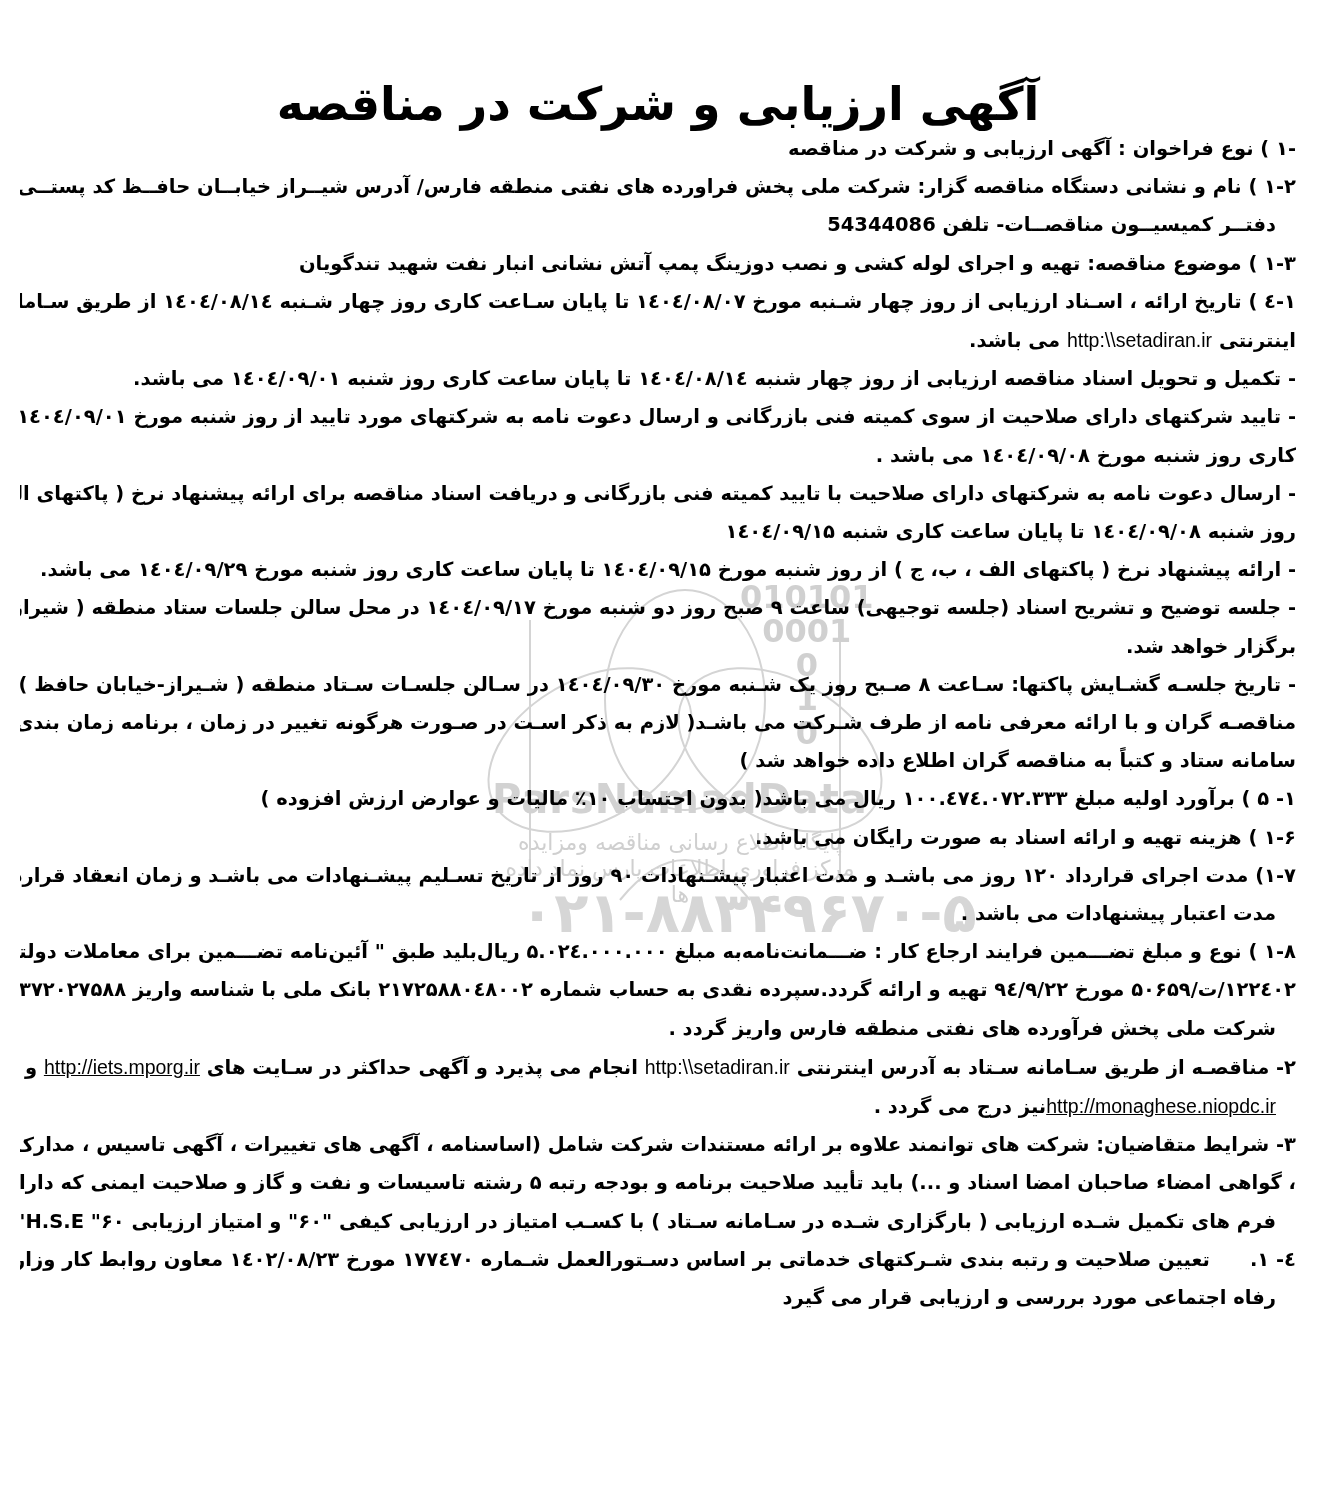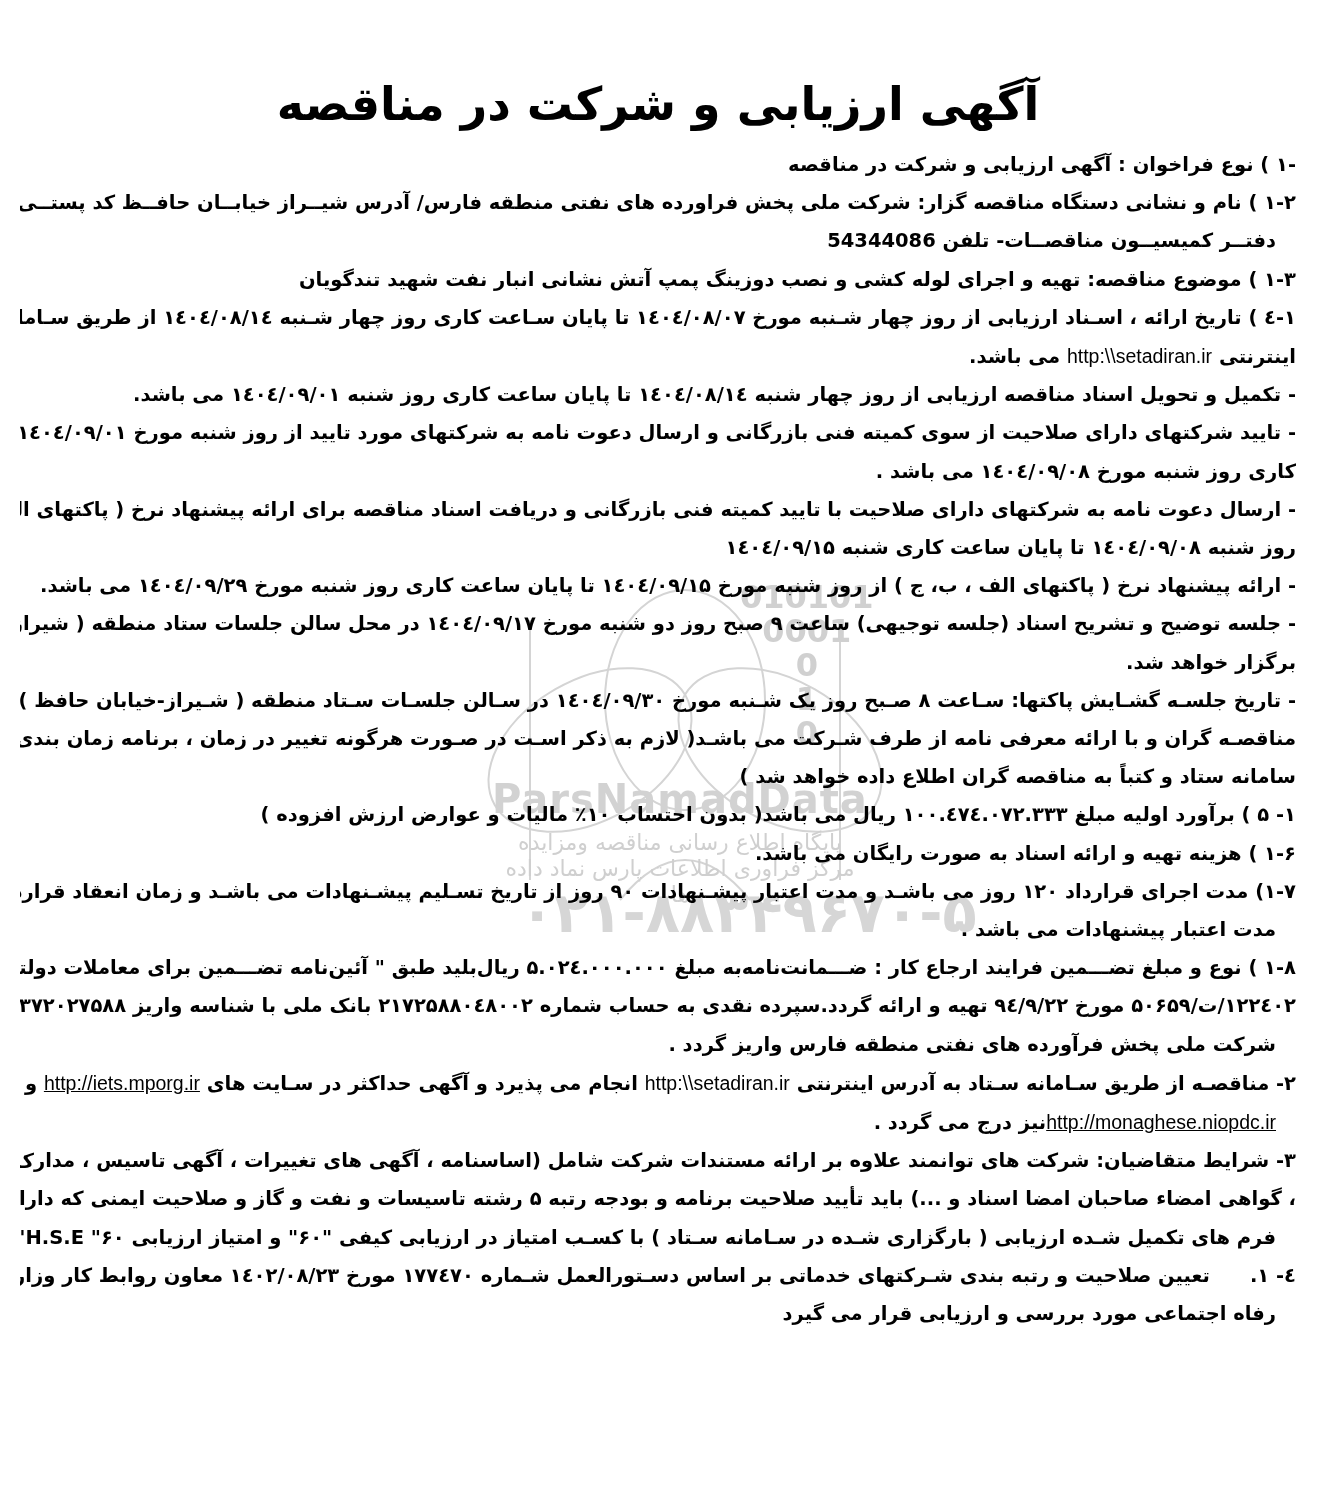--- a/index.html
+++ b/index.html
@@ -76,21 +76,20 @@
       padding-top: 78px;
       height: 52px;
       line-height: 52px;
       text-align: center;
       font-family: "DejaVu Sans", sans-serif;
       font-weight: bold;
       font-size: 46px;
       letter-spacing: -1px;
     }
     .body-text {
-      margin-top: 16px;
       font-weight: bold;
       font-size: 19.5px;
       line-height: 38.2px;
       text-align: justify;
     }
     .line { white-space: nowrap; overflow: hidden; }
     .indent { padding-right: 20px; }
     .center { text-align: center; }
     .link {
       font-family: "Liberation Sans", sans-serif;

